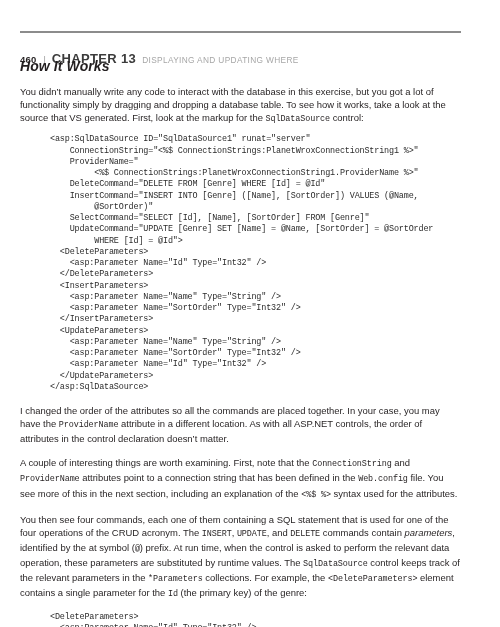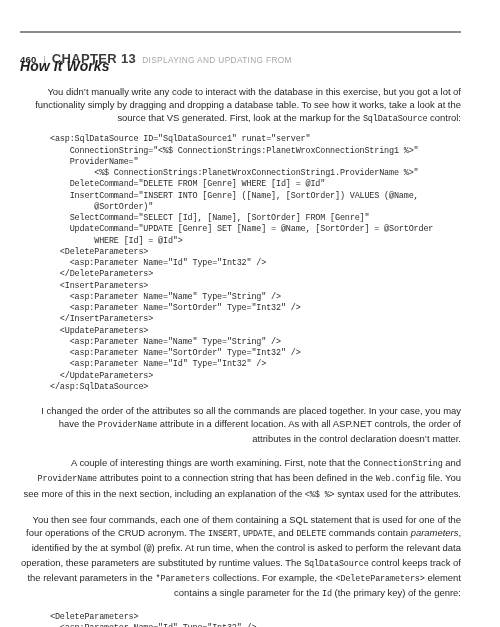--- a/index.html
+++ b/index.html
@@ -78,21 +78,21 @@
     font-style: italic;
     margin: 0 0 11px 0;
     letter-spacing: .1px;
     color: #231f20;
   }
 
   p.body {
     font-size: 9.45px;
     line-height: 13.1px;
     margin: 0 0 11px 0;
-    text-align: right;
+    text-align: left;
     color: #231f20;
   }
   p.body.tight { margin-bottom: 8px; }
 
   code, .mono {
     font-family: "Liberation Mono", "DejaVu Sans Mono", monospace;
     font-size: 8.45px;
     letter-spacing: -0.1px;
   }
   em.it { }
@@ -111,21 +111,21 @@
 </style>
 </head>
 <body>
 
 <div class="page">
 
   <div class="runhead">
     <span class="folio">460</span>
     <span class="bar">|</span>
     <span class="chap">CHAPTER 13</span>
-    <span class="chaptitle">DISPLAYING AND UPDATING FROM</span>
+    <span class="chaptitle">DISPLAYING AND UPDATING WHERE</span>
   </div>
   <div class="rule"></div>
 
   <div class="column">
 
     <h2 class="sub">How It Works</h2>
 
     <p class="body tight"><span>You didn’t manually write any code to interact with the database in this exercise, but you got a lot of functionality simply by dragging and dropping a database table. To see how it works, take a look at the source that VS generated. First, look at the markup for the </span><code>SqlDataSource</code><span> control:</span></p>
 
     <pre class="codeblock">&lt;asp:SqlDataSource ID="SqlDataSource1" runat="server"

